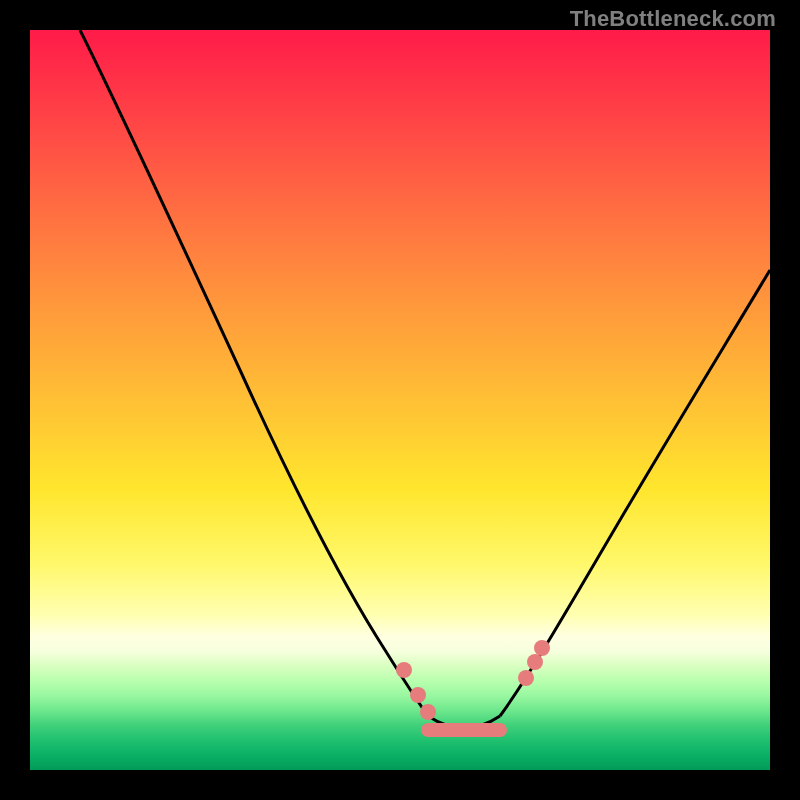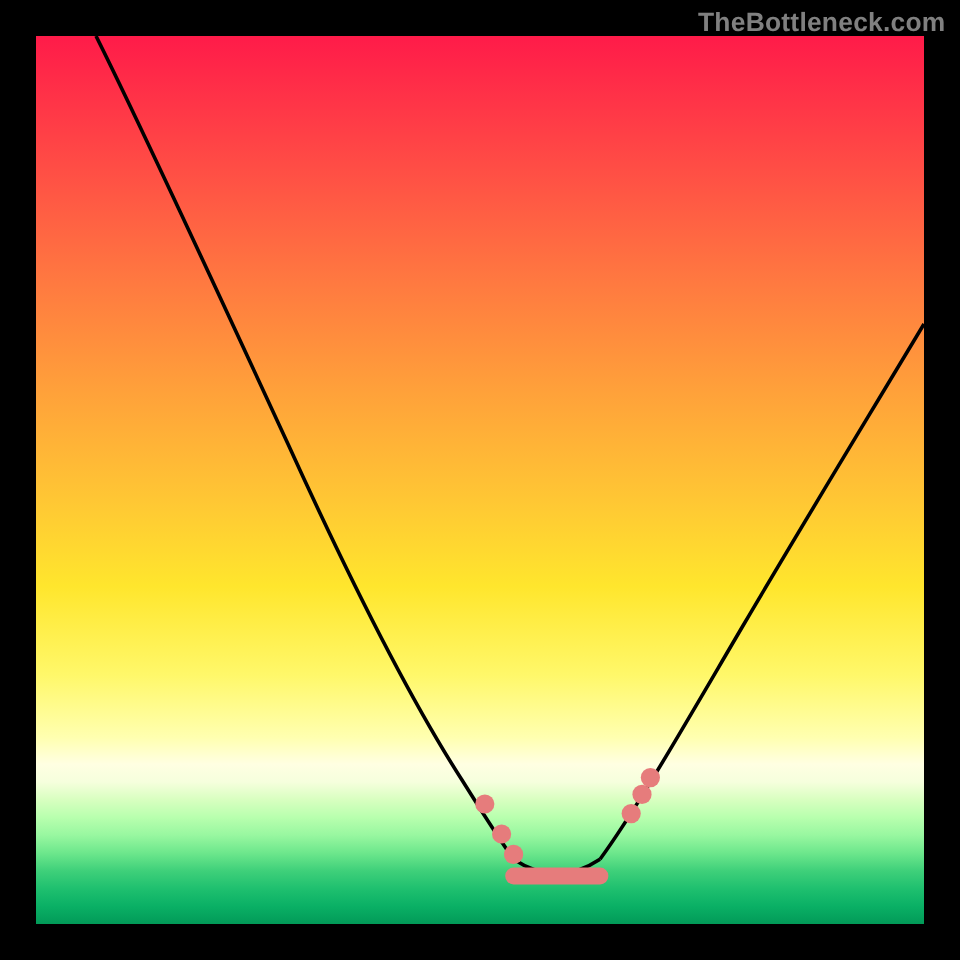--- a/index.html
+++ b/index.html
@@ -43,21 +43,21 @@
       #6de78c 92%,
       #3fd07a 94%,
       #1fc06f 96%,
       #0ab065 98%,
       #029a58 100%
     );
   }
   .watermark {
     position: absolute;
     top: 6px;
-    right: 12px;
+    right: 24px;
     font-size: 22px;
     font-weight: 600;
     color: #808080;
     letter-spacing: 0.2px;
     user-select: none;
   }
   svg.curve {
     position: absolute;
     left: 0;
     top: 0;

